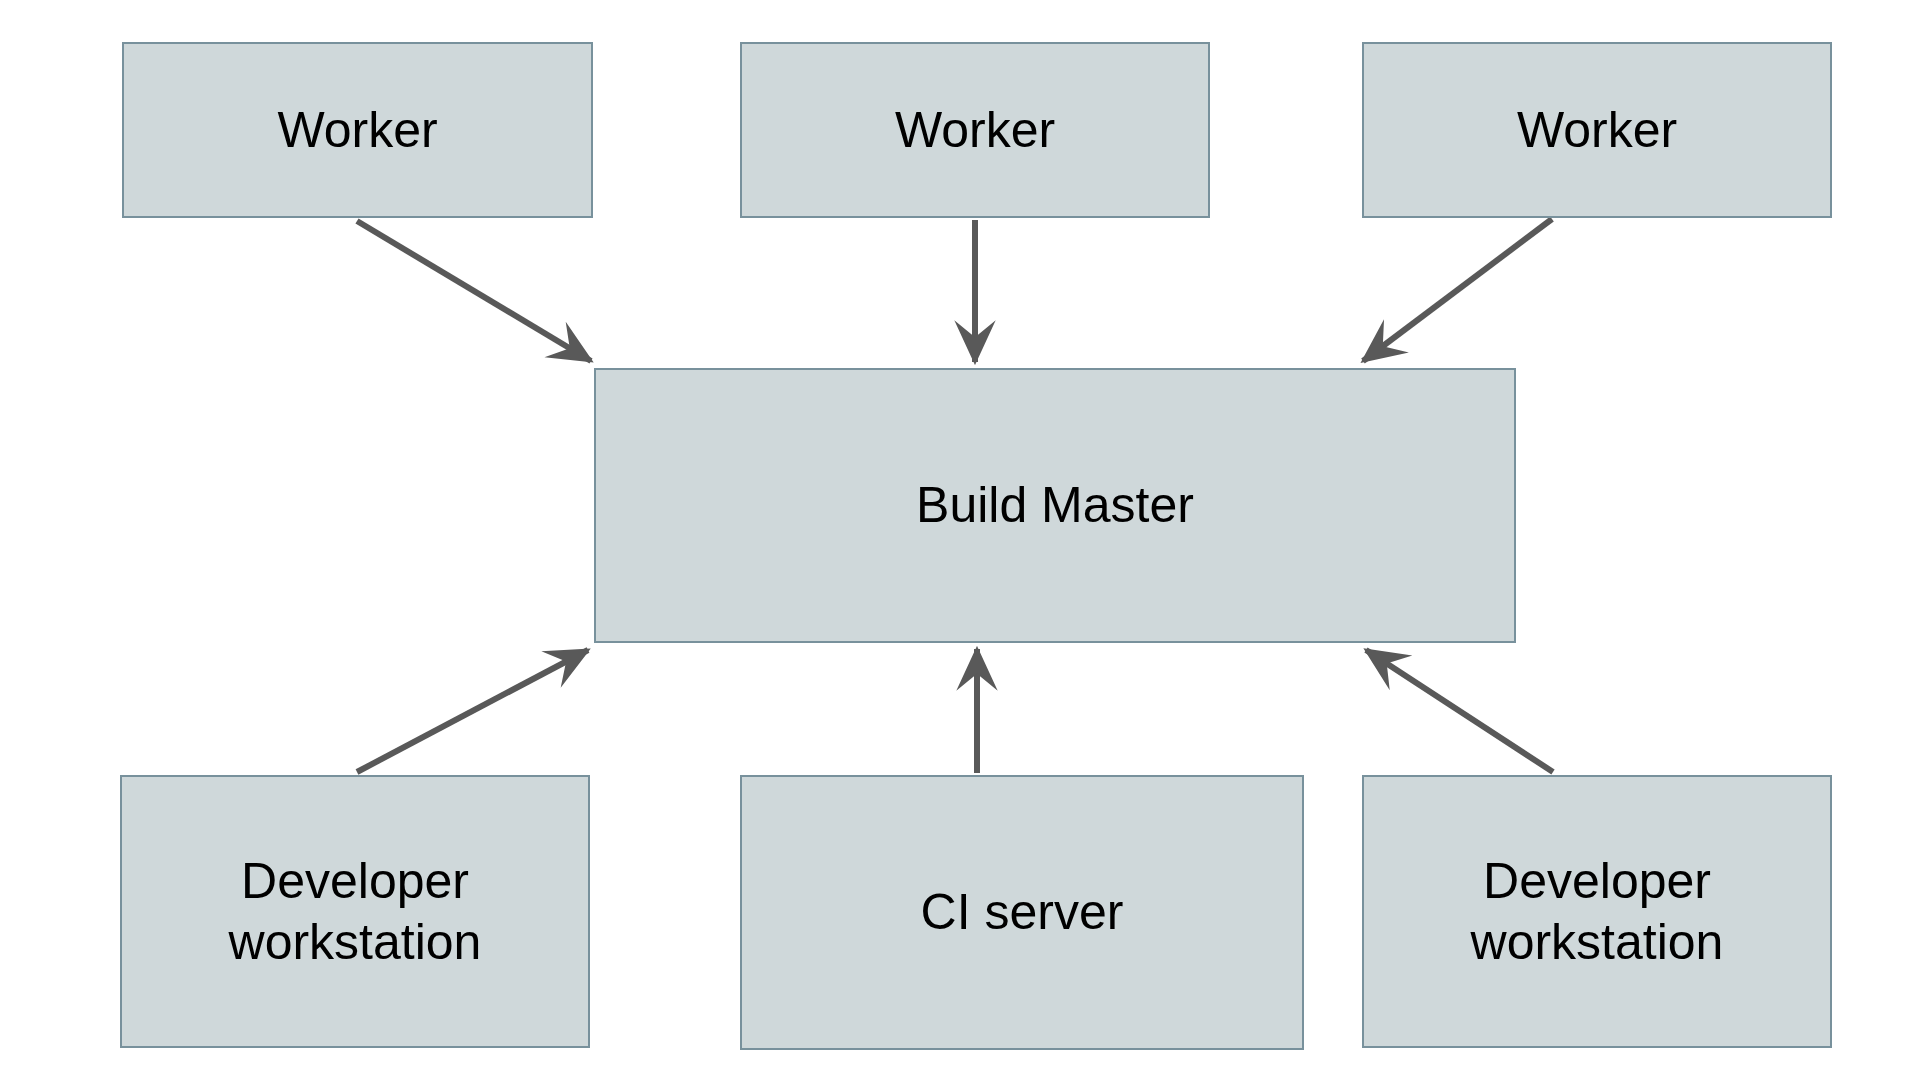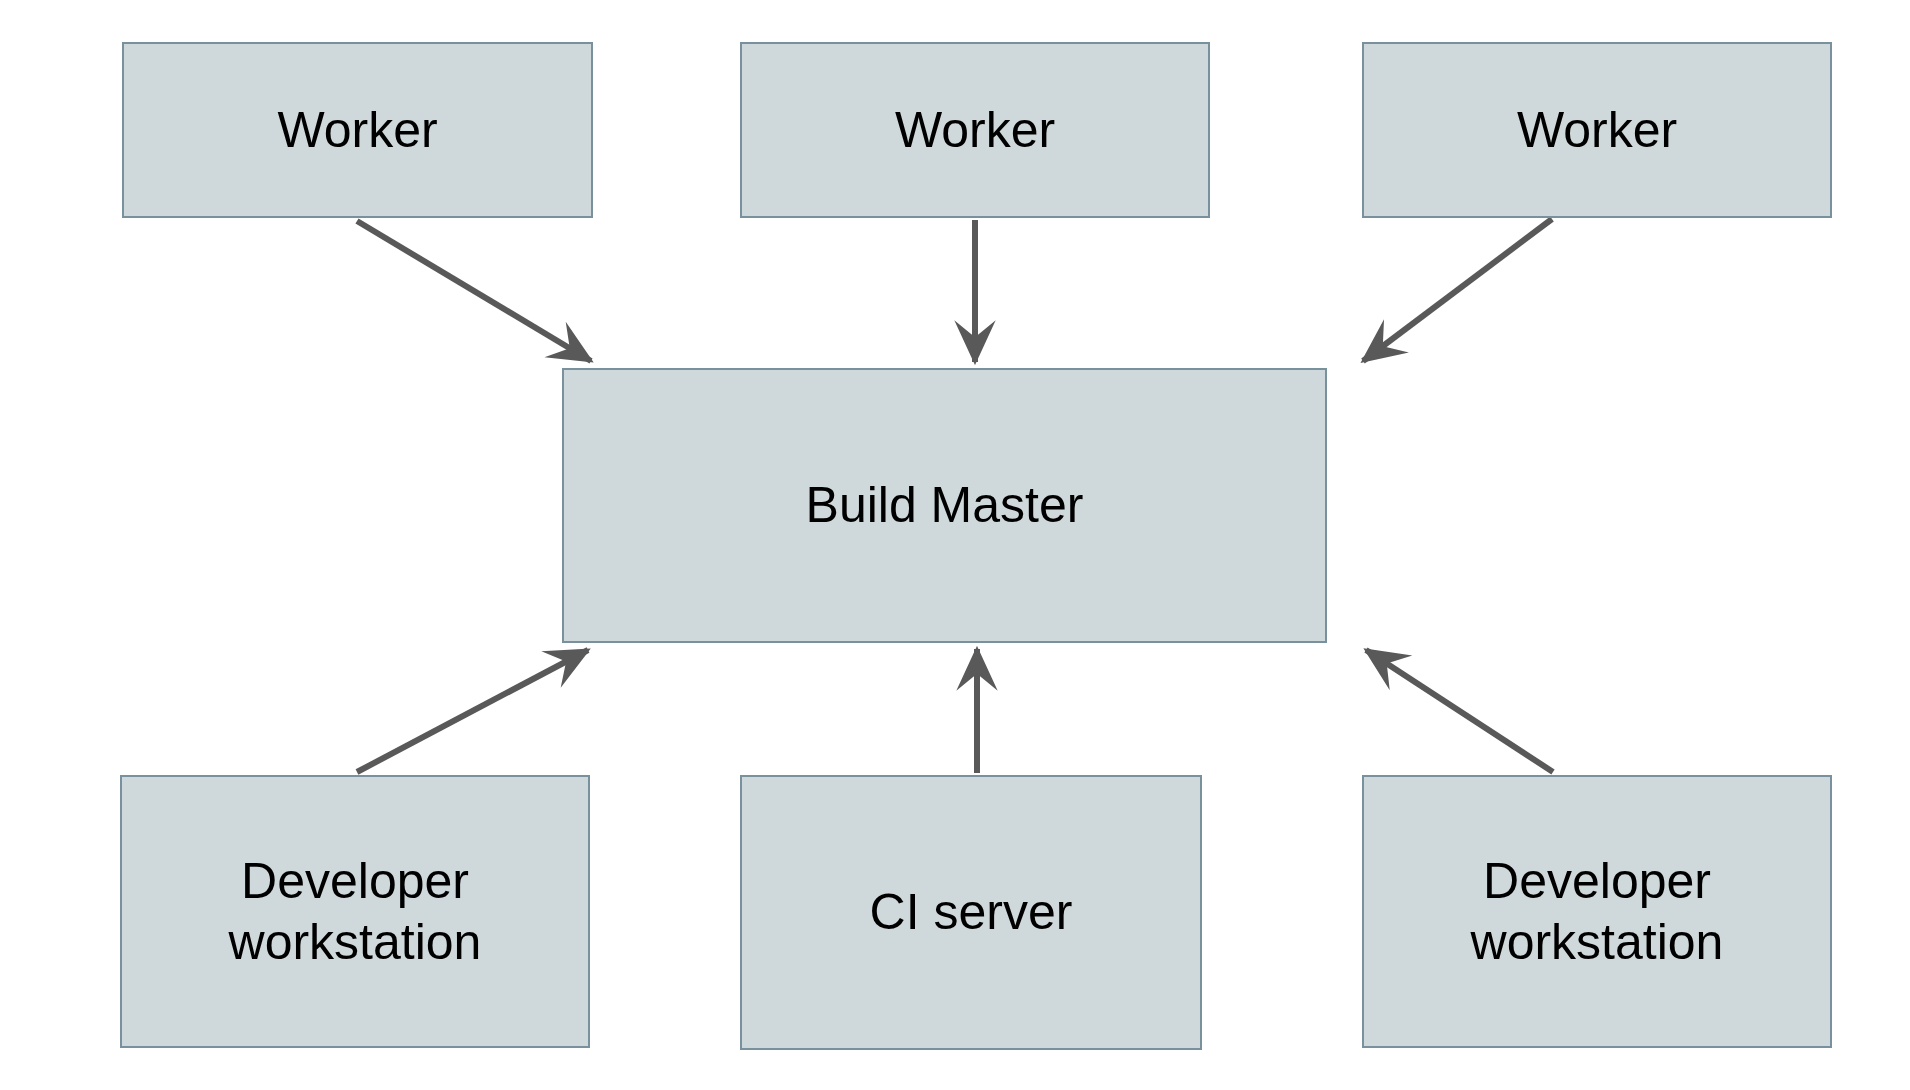--- a/index.html
+++ b/index.html
@@ -77,26 +77,26 @@
   <div class="node-layer" id="node-layer">
       <div class="node" style="left: 122px; top: 42px; width: 471px; height: 176px;">
         <span class="node-label">Worker</span>
       </div>
       <div class="node" style="left: 740px; top: 42px; width: 470px; height: 176px;">
         <span class="node-label">Worker</span>
       </div>
       <div class="node" style="left: 1362px; top: 42px; width: 470px; height: 176px;">
         <span class="node-label">Worker</span>
       </div>
-      <div class="node" style="left: 562px; top: 368px; width: 765px; height: 275px;">
+      <div class="node" style="left: 594px; top: 368px; width: 922px; height: 275px;">
         <span class="node-label">Build Master</span>
       </div>
       <div class="node" style="left: 120px; top: 775px; width: 470px; height: 273px;">
         <span class="node-label">Developer workstation</span>
       </div>
-      <div class="node" style="left: 740px; top: 775px; width: 462px; height: 275px;">
+      <div class="node" style="left: 740px; top: 775px; width: 564px; height: 275px;">
         <span class="node-label">CI server</span>
       </div>
       <div class="node" style="left: 1362px; top: 775px; width: 470px; height: 273px;">
         <span class="node-label">Developer workstation</span>
       </div>
     </div>
 </div>
 
 </body></html>

